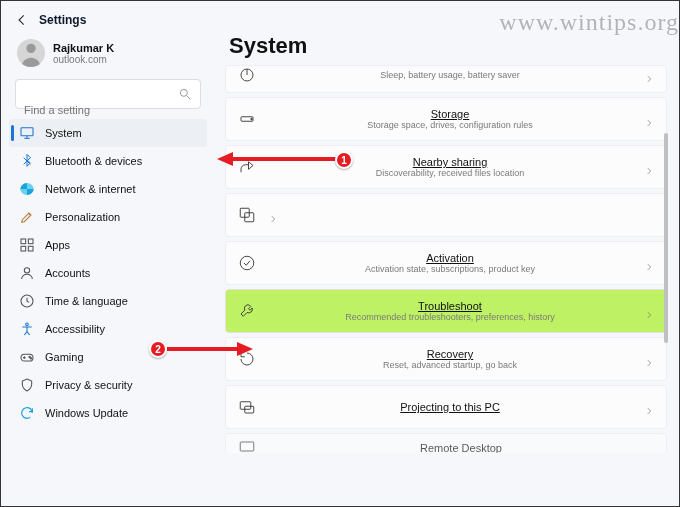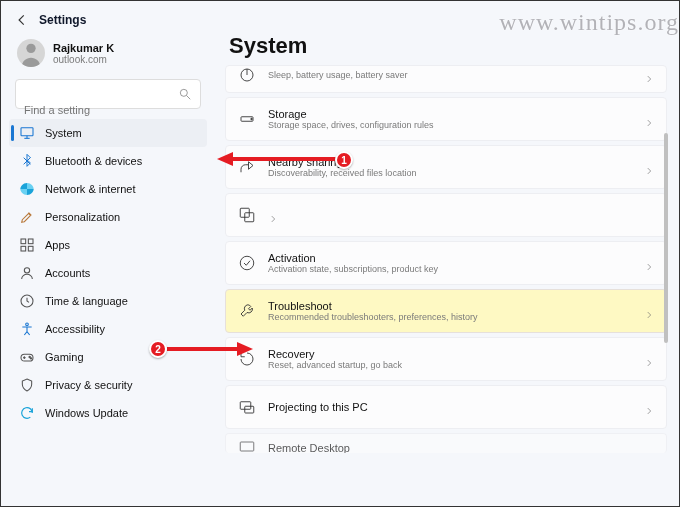--- a/index.html
+++ b/index.html
@@ -36,26 +36,26 @@
   .main { flex:1; padding: 0 12px 0 10px; overflow:hidden; position:relative;}
   .page-title { font-size: 22px; font-weight:600; color:#111; padding: 0 0 6px 4px; }
   .list { display:flex; flex-direction:column; gap:4px; position:relative; height: calc(100% - 36px); }
   .scroll-track { position:absolute; right:-1px; top:0; bottom:0; width:4px; background:transparent;}
   .scroll-thumb { position:absolute; right:0; top:68px; width:4px; height:210px; background:#c0c0c0; border-radius:2px;}
 
   .card { background:#fcfcfd; border:1px solid #edeef2; border-radius:4px; padding:8px 12px 8px 12px; display:flex; align-items:center; gap:12px; cursor:pointer; min-height:44px;}
   .card.cut { min-height:28px; padding-top:0;}
   .card .cicon { width:18px; height:18px; display:flex; align-items:center; justify-content:center; flex-shrink:0;}
   .card .cicon svg { width:18px; height:18px; stroke:#333; fill:none; stroke-width:1.2; }
-  .card .ctext { flex:1; display:flex; flex-direction:column; }
-  .card .ctitle { font-size:11px; color:#111; font-weight:400; }
+  .card .ctext { flex:1; display:flex; flex-direction:column;text-align:center; }
+  .card .ctitle { font-size:11px; color:#111; font-weight:400;text-decoration:underline; }
   .card .csub { font-size:9px; color:#7a7a7a; }
   .card .chev { width:10px; height:10px; }
   .card .chev svg { width:10px; height:10px; stroke:#666; fill:none; stroke-width:1.5;}
-  .card.highlight { background:#fef9c3; border-color:#e6e0db;}
+  .card.highlight { background:#bef264; border-color:#e6e0db;}
 
   
   .watermark { position:absolute; top:8px; right:0; font-size:24px; color:rgba(170,170,175,0.9); letter-spacing:1px; font-family: Georgia, serif; pointer-events:none; text-shadow: 0 0 2px #fff;}
   .badge { position:absolute; width:18px; height:18px; border-radius:50%; background:#e51c23; border:2px solid #fff; color:#fff; font-size:10px; font-weight:700; display:flex; align-items:center; justify-content:center; box-shadow:0 1px 2px rgba(0,0,0,0.3); z-index:50;}
   .arrow { position:absolute; z-index:40; pointer-events:none;}
   .arrow svg { overflow:visible; }
   .arrow line { stroke:#e51c23; stroke-width:4; }
   .arrow polygon { fill:#e51c23; }
 </style>
 </head>

